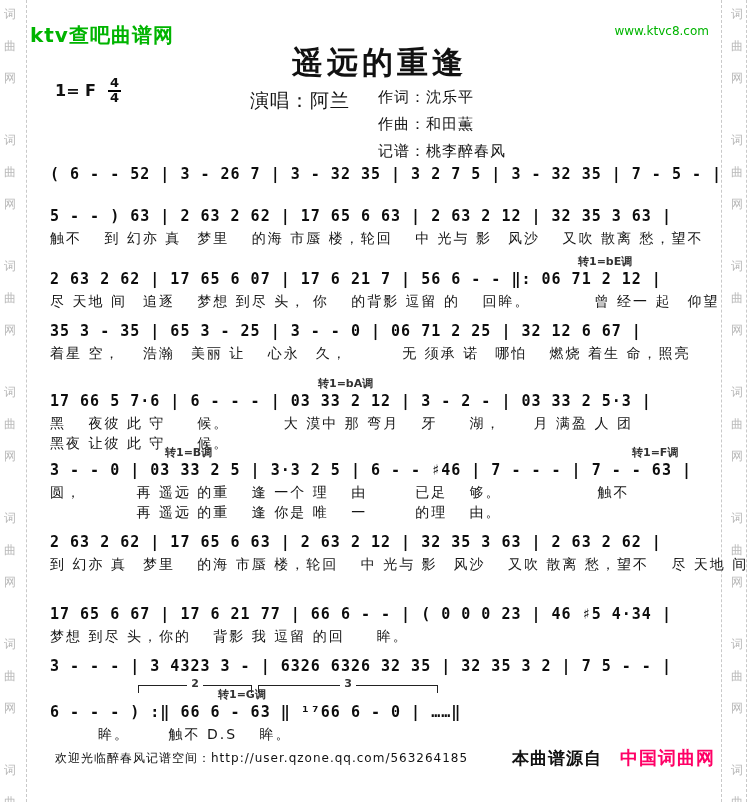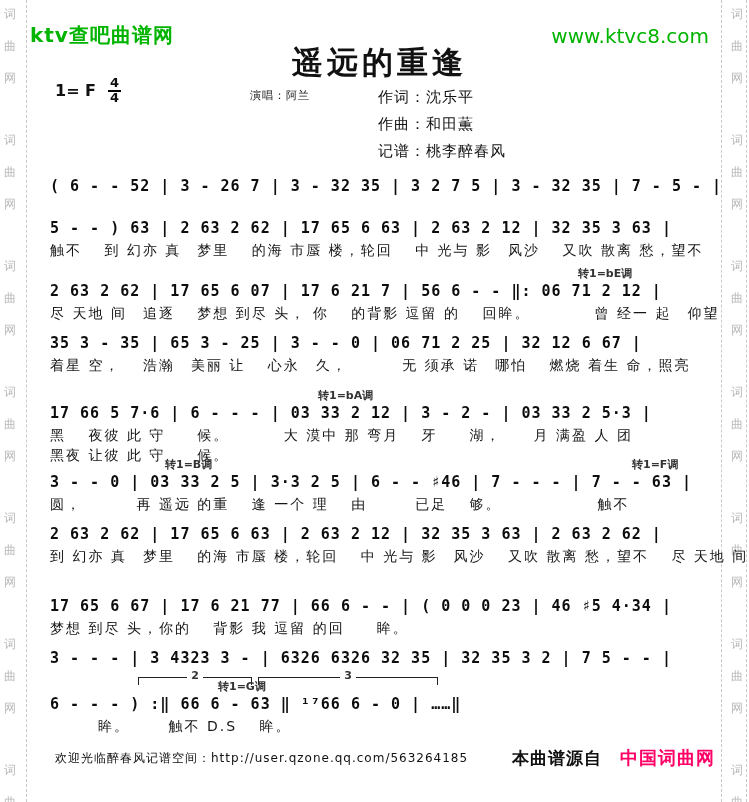--- a/index.html
+++ b/index.html
@@ -9,24 +9,24 @@
   .rail{position:absolute;top:8px;width:16px;display:flex;flex-direction:column;align-items:center;
         color:#b9b9b9;font-size:12px;line-height:1;}
   .rail-left{left:2px;}
   .rail-right{left:729px;}
   .rail span{margin-bottom:20px;}
   .rail span.gend{margin-bottom:50px;}
   .dash{position:absolute;top:0;bottom:0;width:0;border-left:1px dashed #c9c9c9;}
   .dash-l{left:26px;} .dash-r1{left:721px;} .dash-r2{left:746px;}
   
   .site-left{position:absolute;left:30px;top:22px;font-size:20px;font-weight:bold;letter-spacing:1px;}
-  .site-right{position:absolute;right:40px;top:24px;font-size:20px;}
+  .site-right{position:absolute;right:40px;top:24px;font-size:12px;}
   .title{position:absolute;left:50px;right:40px;top:42px;text-align:center;
          font-size:31px;font-weight:bold;letter-spacing:4px;}
-  .singer{position:absolute;left:250px;top:88px;font-size:11px;letter-spacing:1px;}
+  .singer{position:absolute;left:250px;top:88px;font-size:19px;letter-spacing:1px;}
   .credits{position:absolute;left:378px;top:84px;font-size:15px;line-height:27px;letter-spacing:1px;}
   .keysig{position:absolute;left:55px;top:76px;font-size:16px;font-weight:bold;display:flex;align-items:center;}
   .frac{display:inline-block;text-align:center;margin-left:12px;font-size:13px;font-weight:bold;line-height:1.15;}
   .frac .top{border-bottom:2px solid #000;padding:0 2px;}
   
   .score{position:absolute;left:50px;top:158px;right:34px;}
   .sys{position:relative;}
   .notes{font-family:"DejaVu Sans Mono",monospace;font-weight:bold;font-size:15px;
          letter-spacing:1px;line-height:24px;white-space:pre;color:#0d0d0d;}
   .lyr{font-size:14px;line-height:20px;letter-spacing:2px;white-space:pre;color:#151515;}
@@ -108,21 +108,21 @@
 
   <div class="keysig">
     <span>1= F</span>
     <span class="frac">
       <span class="top">4</span><br>
       <span class="bot">4</span>
     </span>
   </div>
 
   <div class="score">
-      <div class="sys" style="margin-top: 16px;">
+      <div class="sys" style="margin-top: 4px;">
         <div class="notes">( 6 - - 52 | 3 - 26 7 | 3 - 32 35 | 3 2 7 5 | 3 - 32 35 | 7 - 5 - |</div>
       </div>
       <div class="sys" style="margin-top: 18px;">
         <div class="notes">5 - - ) 63 | 2 63 2 62 | 17 65 6 63 | 2 63 2 12 | 32 35 3 63 |</div>
         <div class="lyr">触不　 到 幻亦 真　梦里　 的海 市蜃 楼，轮回　 中 光与 影　风沙　 又吹 散离 愁，望不</div>
       </div>
       <div class="sys" style="margin-top: 6px;">
         <div class="annrow">
           <span class="ann" style="left: 528px;">转1=bE调</span>
         </div>
@@ -141,20 +141,21 @@
         <div class="lyr">黑　 夜彼 此 守　　候。　　　 大 漠中 那 弯月　 牙　　湖，　　月 满盈 人 团</div>
         <div class="lyr">黑夜 让彼 此 守　　候。</div>
       </div>
       <div class="sys" style="margin-top: -8px;">
         <div class="annrow">
           <span class="ann" style="left: 115px;">转1=B调</span>
           <span class="ann" style="left: 582px;">转1=F调</span>
         </div>
         <div class="notes">3 - - 0 | 03 33 2 5 | 3·3 2 5 | 6 - - ♯46 | 7 - - - | 7 - - 63 |</div>
         <div class="lyr">圆，　　　 再 遥远 的重　 逢 一个 理　 由　　　已足　 够。　　　　　　触不</div>
+        <div class="lyr">　　　　　 再 遥远 的重　 逢 你是 唯　 一　　　的理　 由。</div>
       </div>
       <div class="sys" style="margin-top: 8px;">
         <div class="notes">2 63 2 62 | 17 65 6 63 | 2 63 2 12 | 32 35 3 63 | 2 63 2 62 |</div>
         <div class="lyr">到 幻亦 真　梦里　 的海 市蜃 楼，轮回　 中 光与 影　风沙　 又吹 散离 愁，望不　 尽 天地 间　追逐</div>
       </div>
       <div class="sys" style="margin-top: 28px;">
         <div class="notes">17 65 6 67 | 17 6 21 77 | 66 6 - - | ( 0 0 0 23 | 46 ♯5 4·34 |</div>
         <div class="lyr">梦想 到尽 头，你的　 背影 我 逗留 的回　　眸。</div>
       </div>
       <div class="sys" style="margin-top: 8px;">

